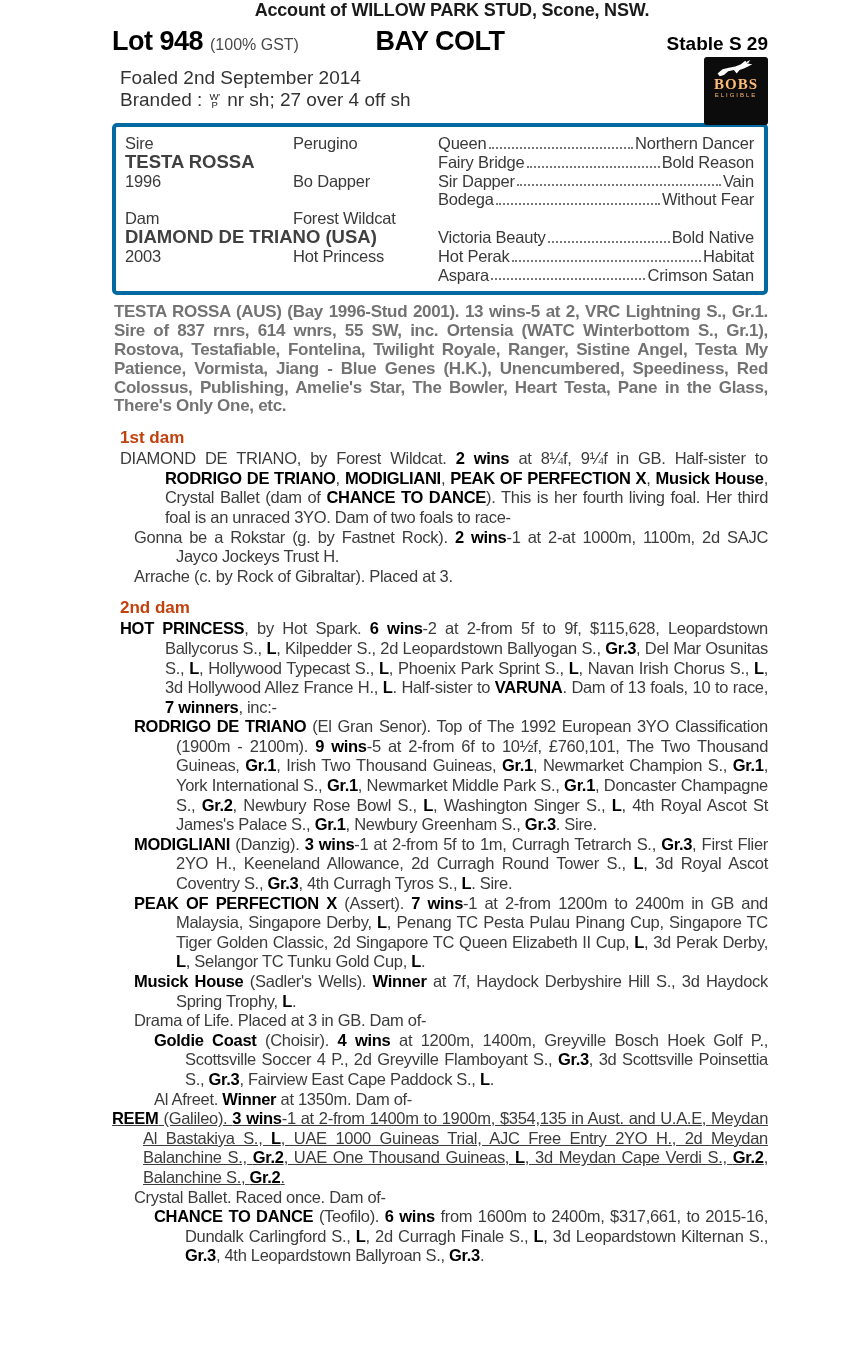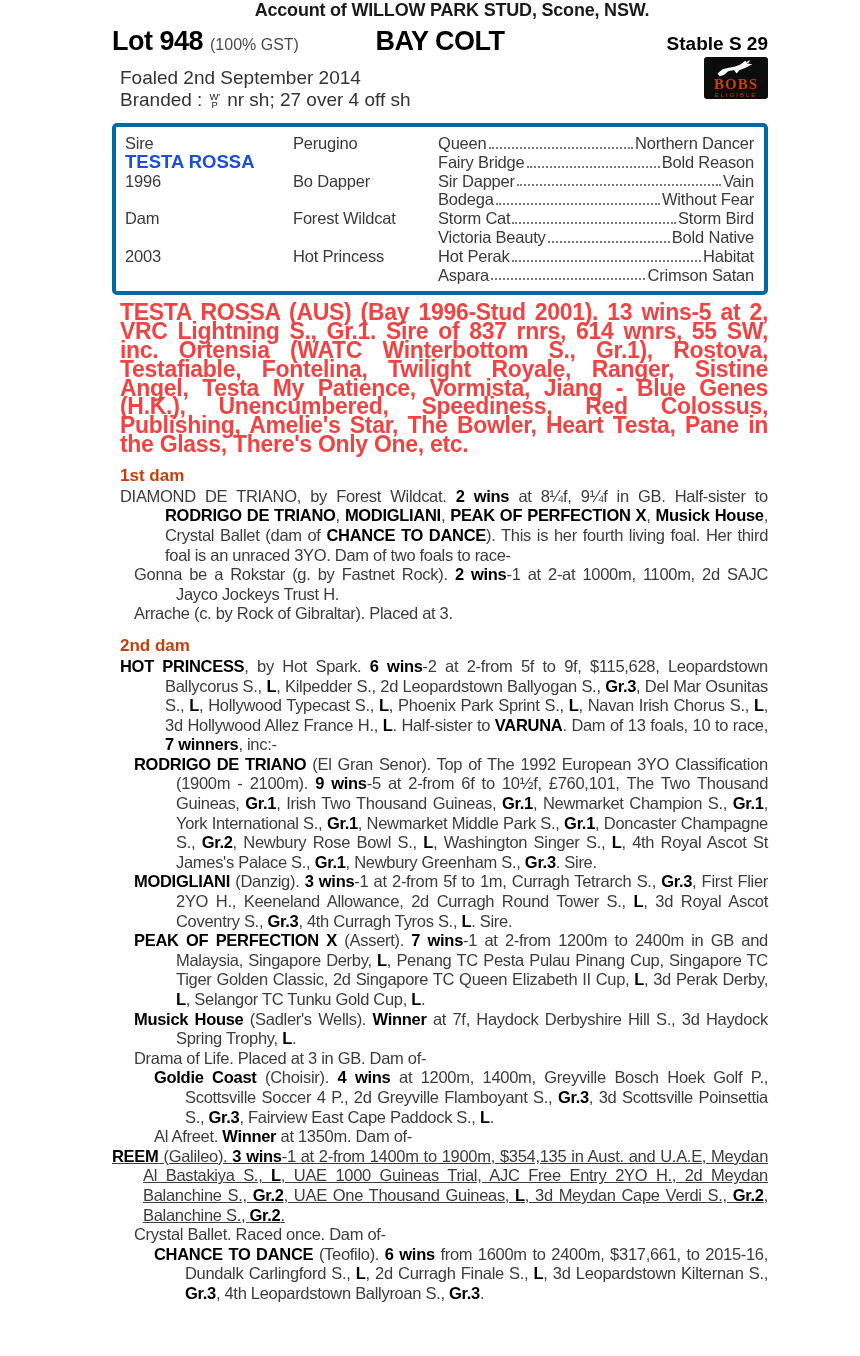--- a/index.html
+++ b/index.html
@@ -1,21 +1,21 @@
 <!DOCTYPE html>
 <html><head>
 <meta charset="utf-8">
 <style>
   html,body{margin:0;padding:0;background:#f6f6f4;}
   .page{position:relative;width:860px;height:1356px;background:#ffffff;overflow:hidden;
         font-family:"Liberation Sans","DejaVu Sans",sans-serif;color:#3c3c3c;}
   .content{padding:0 92px 0 112px;}
   
-  .bobs{position:absolute;top:57px;right:92px;width:64px;height:42px;background:#0c0c0c;
-        border-radius:3px;color:#c2410c;text-align:center;padding-top:2px;box-sizing:border-box;}
+  .bobs{position:absolute;top:57px;right:92px;width:64px;height:68px;background:#0c0c0c;
+        border-radius:3px;color:#fdba74;text-align:center;padding-top:2px;box-sizing:border-box;}
   .bobs svg{display:block;margin:1px auto 0;}
   .bobs .bobs-title{font-family:"Liberation Serif","DejaVu Serif",serif;font-weight:bold;
         font-size:15px;line-height:14px;letter-spacing:1px;}
   .bobs .bobs-sub{font-size:6px;letter-spacing:2px;line-height:8px;}
   
   .account{text-align:center;font-weight:bold;font-size:18px;color:#1a1a1a;
         letter-spacing:-0.2px;transform:translateX(12px);}
   .lot-row{display:flex;align-items:baseline;position:relative;margin-top:5px;height:34px;}
   .lot-number{font-size:27px;font-weight:bold;color:#000;letter-spacing:-0.5px;}
   .lot-gst{font-size:16px;color:#4a4a4a;margin-left:7px;}
@@ -27,25 +27,25 @@
   .foaled{margin-left:8px;}
   .branded{display:inline-flex;align-items:baseline;white-space:nowrap;}
   .brand-mark{display:inline-block;font-size:9.5px;line-height:7.5px;color:#222;margin:0 7px;
         transform:translateY(-6px);text-align:center;}
   .brand-mark span{display:block;}
   
   .pedigree{margin-top:9px;border:4px solid #0369a1;border-radius:5px;padding:7px 10px 7px 9px;}
   .prow{display:grid;grid-template-columns:168px 145px 1fr;align-items:baseline;
         font-size:16.5px;line-height:18.8px;color:#3a3a3a;letter-spacing:-0.2px;}
   .pc{white-space:nowrap;}
-  .pc.name{grid-column:1 / 3;font-size:18.5px;font-weight:bold;color:#1d4ed8;letter-spacing:0;}
+  .pc.name{grid-column:1 / 3;font-size:18.5px;font-weight:bold;color:#404040;letter-spacing:0;}
   .pleader{grid-column:3;display:flex;align-items:baseline;min-width:0;}
   .pl-dots{flex:1;border-bottom:2px dotted #787878;align-self:flex-end;margin:0 2px 4px;}
   
-  .sire-para{margin:8px 0 0 8px;font-weight:bold;color:#ef4444;font-size:23px;line-height:18.8px;
+  .sire-para{margin:8px 0 0 2px;font-weight:bold;color:#737373;font-size:17px;line-height:18.8px;
         text-align:justify;letter-spacing:-0.3px;}
   
   .section-heading{margin:12px 0 1px 8px;font-weight:bold;color:#c2410c;font-size:17px;}
   .paras p{margin:0;font-size:16.5px;line-height:19.6px;text-align:justify;color:#3c3c3c;
         letter-spacing:-0.3px;}
   .paras .b{font-weight:bold;color:#000;}
   .paras p.L0{margin-left:8px;padding-left:45px;text-indent:-45px;}
   .paras p.L1{margin-left:22px;padding-left:42px;text-indent:-42px;}
   .paras p.L2{margin-left:42px;padding-left:31px;text-indent:-31px;}
   .paras p.L3{padding-left:31px;text-indent:-31px;text-decoration:underline;}
@@ -119,27 +119,23 @@
           <div class="pc"></div>
           <div class="pleader">
             <span>Bodega</span>
             <span class="pl-dots"></span>
             <span>Without Fear</span>
           </div>
         </div>
         <div class="prow">
           <div class="pc">Dam</div>
           <div class="pc">Forest Wildcat</div>
-          <div class="pleader">
-            <span>Storm Cat</span>
-            <span class="pl-dots"></span>
-            <span>Storm Bird</span>
-          </div>
         </div>
         <div class="prow">
+          <div class="pc name">DIAMOND DE TRIANO (USA)</div>
           <div class="pleader">
             <span>Victoria Beauty</span>
             <span class="pl-dots"></span>
             <span>Bold Native</span>
           </div>
         </div>
         <div class="prow">
           <div class="pc">2003</div>
           <div class="pc">Hot Princess</div>
           <div class="pleader">

